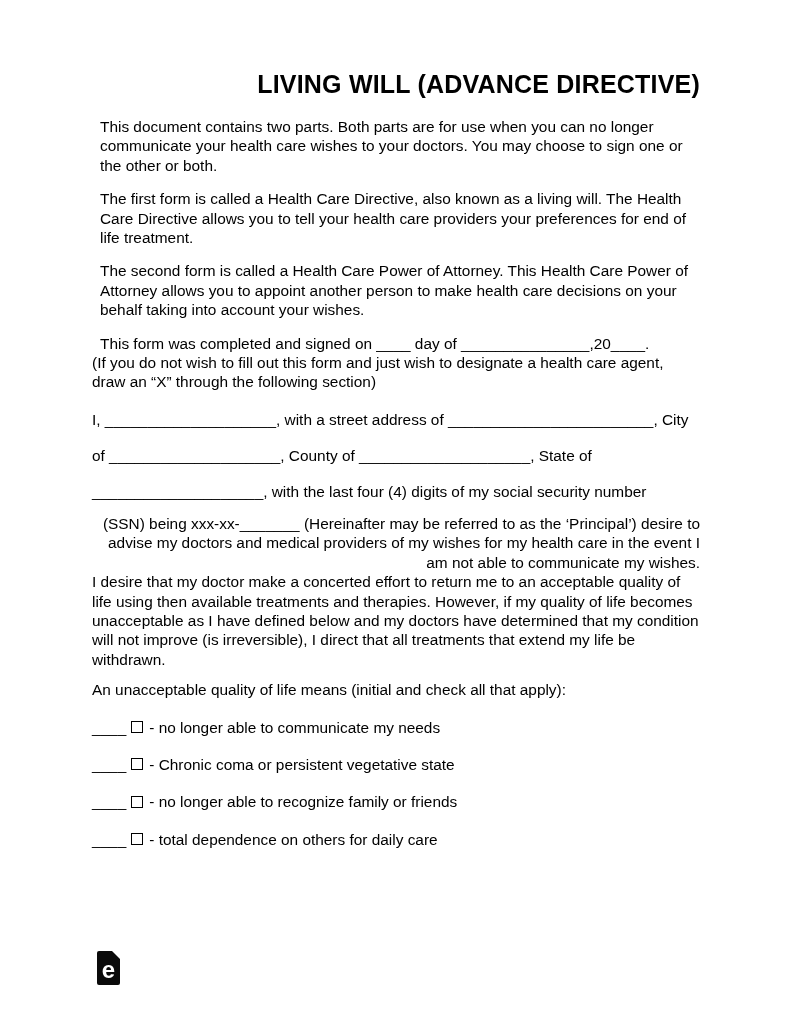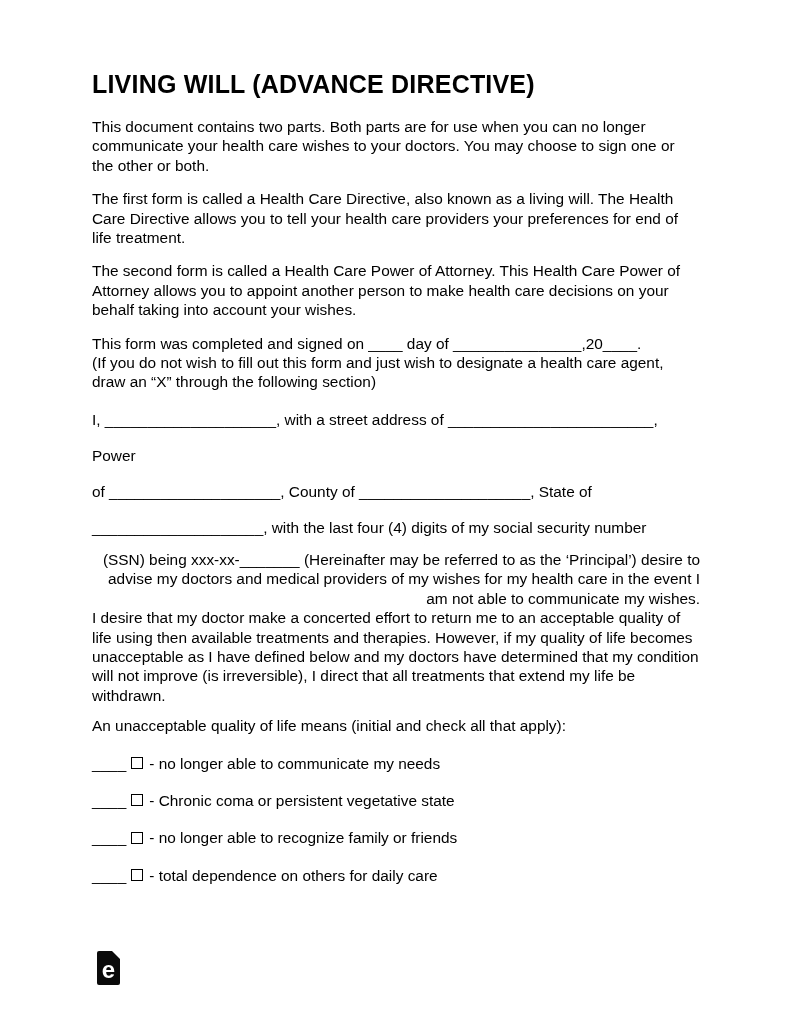--- a/index.html
+++ b/index.html
@@ -20,25 +20,25 @@
   .doc {
     position: absolute;
     left: 92px;
     top: 0;
     width: 608px;
   }
   .title {
     font-size: 25px;
     line-height: 29px;
     font-weight: bold;
-    text-align: left;
+    text-align: right;
     margin: 70px 0 18px 0;
     letter-spacing: 0.2px;
   }
-  p { margin: 0 0 14px 0; }
+  p { margin: 0 0 14px 8px; }
   .signed-line { margin-bottom: 0; }
   .sec-heading {
     margin: 12px 0 0 0;
     font-weight: bold;
   }
   .sec-num {
     display: inline-block;
     width: 50px;
     font-weight: normal;
   }
@@ -110,21 +110,21 @@
 
   <p>This document contains two parts. Both parts are for use when you can no longer communicate your health care wishes to your doctors. You may choose to sign one or the other or both.</p>
   <p>The first form is called a Health Care Directive, also known as a living will. The Health Care Directive allows you to tell your health care providers your preferences for end of life treatment.</p>
   <p>The second form is called a Health Care Power of Attorney. This Health Care Power of Attorney allows you to appoint another person to make health care decisions on your behalf taking into account your wishes.</p>
 
   <p class="signed-line">This form was completed and signed on ____ day of _______________,20____.</p>
 
   <p class="sec-note">(If you do not wish to fill out this form and just wish to designate a health care agent, draw an “X” through the following section)</p>
 
   <div class="fill-block">
-    <div>I, ____________________, with a street address of ________________________, Power</div>
+    <div>I, ____________________, with a street address of ________________________, City</div>
     <div>of ____________________, County of ____________________, State of</div>
     <div>____________________, with the last four (4) digits of my social security number</div>
   </div>
 
   <p class="ssn-para">(SSN) being xxx-xx-_______ (Hereinafter may be referred to as the ‘Principal’) desire to advise my doctors and medical providers of my wishes for my health care in the event I am not able to communicate my wishes.</p>
 
   <p class="sub-body">I desire that my doctor make a concerted effort to return me to an acceptable quality of life using then available treatments and therapies. However, if my quality of life becomes unacceptable as I have defined below and my doctors have determined that my condition will not improve (is irreversible), I direct that all treatments that extend my life be withdrawn.</p>
 
   <p class="prompt">An unacceptable quality of life means (initial and check all that apply):</p>
 

